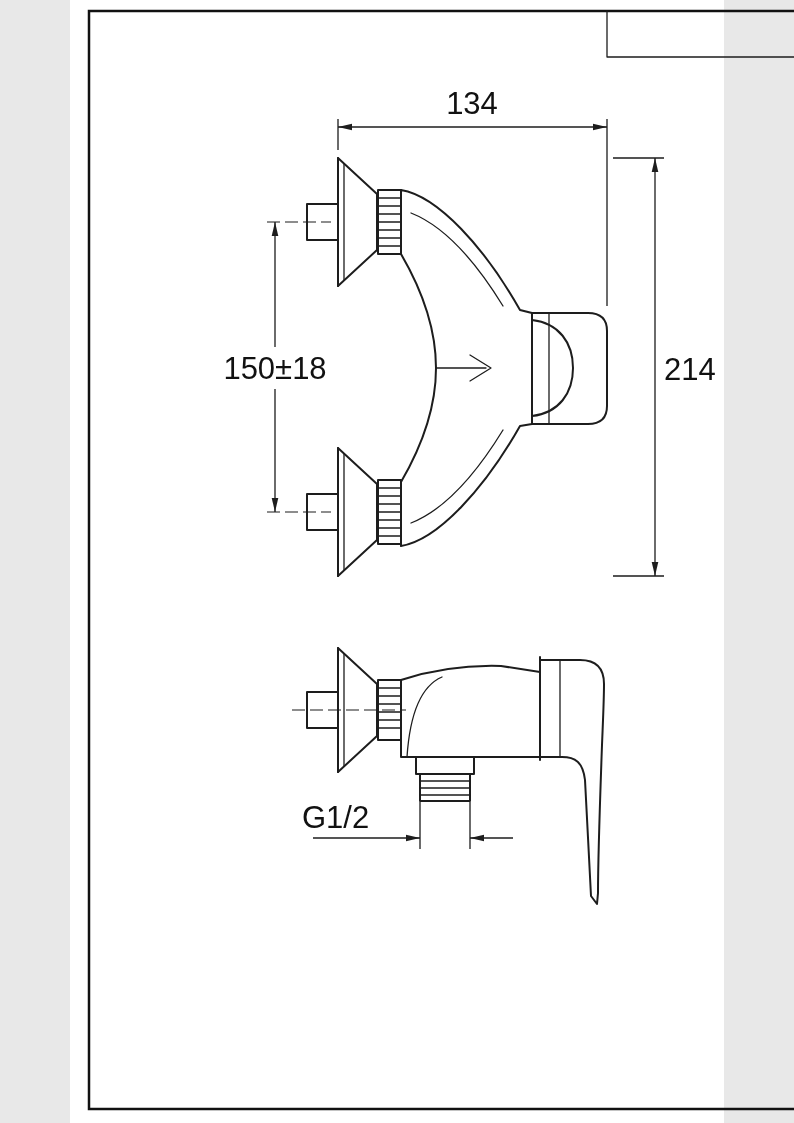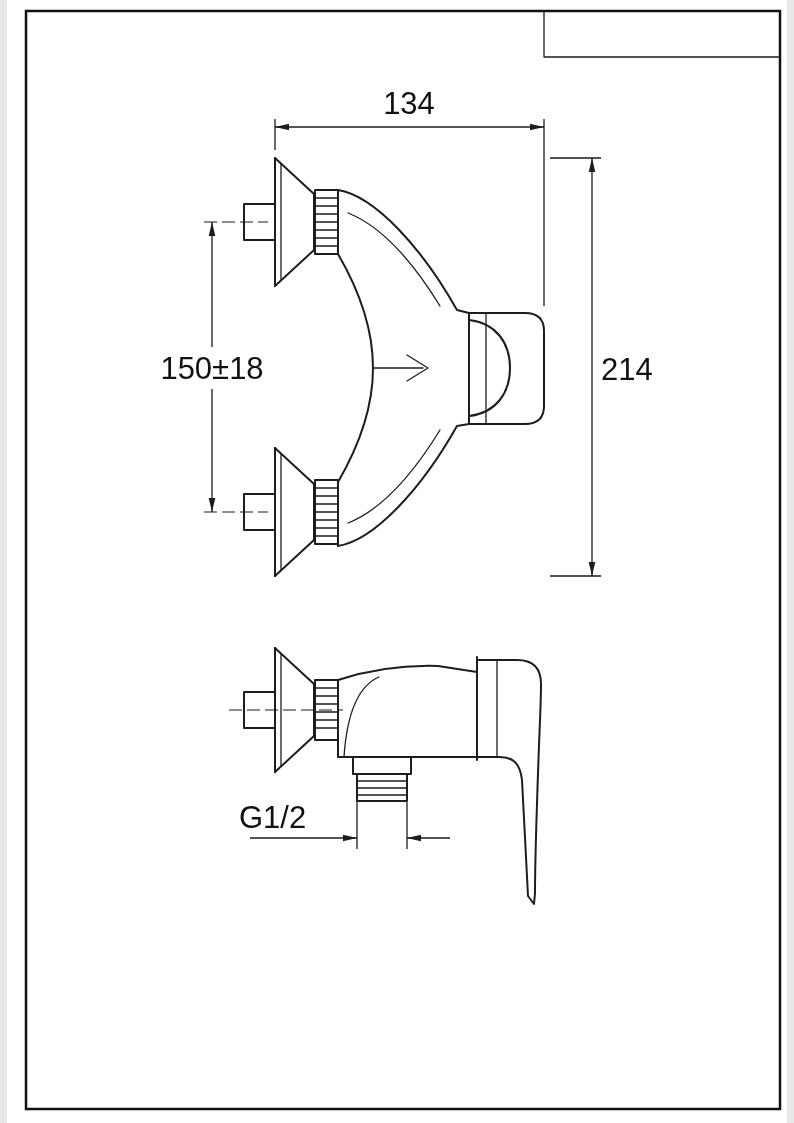--- a/index.html
+++ b/index.html
@@ -1,17 +1,17 @@
 <!DOCTYPE html>
 <html><head>
 <meta charset="utf-8">
 <style>
   html,body{margin:0;padding:0;background:#e8e8e8;}
   .sheet{
-    width:780px;height:1123px;background:#ffffff;position:relative;
+    width:654px;height:1123px;background:#ffffff;position:relative;
     margin:0 auto;font-family:"Liberation Sans",sans-serif;
   }
   svg{display:block;}
   .outline{stroke:#1d1d1d;stroke-width:2;fill:none;stroke-linecap:round;stroke-linejoin:round;}
   .thin{stroke:#1d1d1d;stroke-width:1.3;fill:none;stroke-linecap:round;stroke-linejoin:round;}
   .dim{stroke:#1d1d1d;stroke-width:1.3;fill:none;}
   .cline{stroke:#1d1d1d;stroke-width:1.1;fill:none;stroke-dasharray:13 5;}
   .dimtext{fill:#111111;font-family:"Liberation Sans",sans-serif;font-size:31px;}
   .frame{stroke:#111111;stroke-width:2.5;fill:none;}
 </style>

